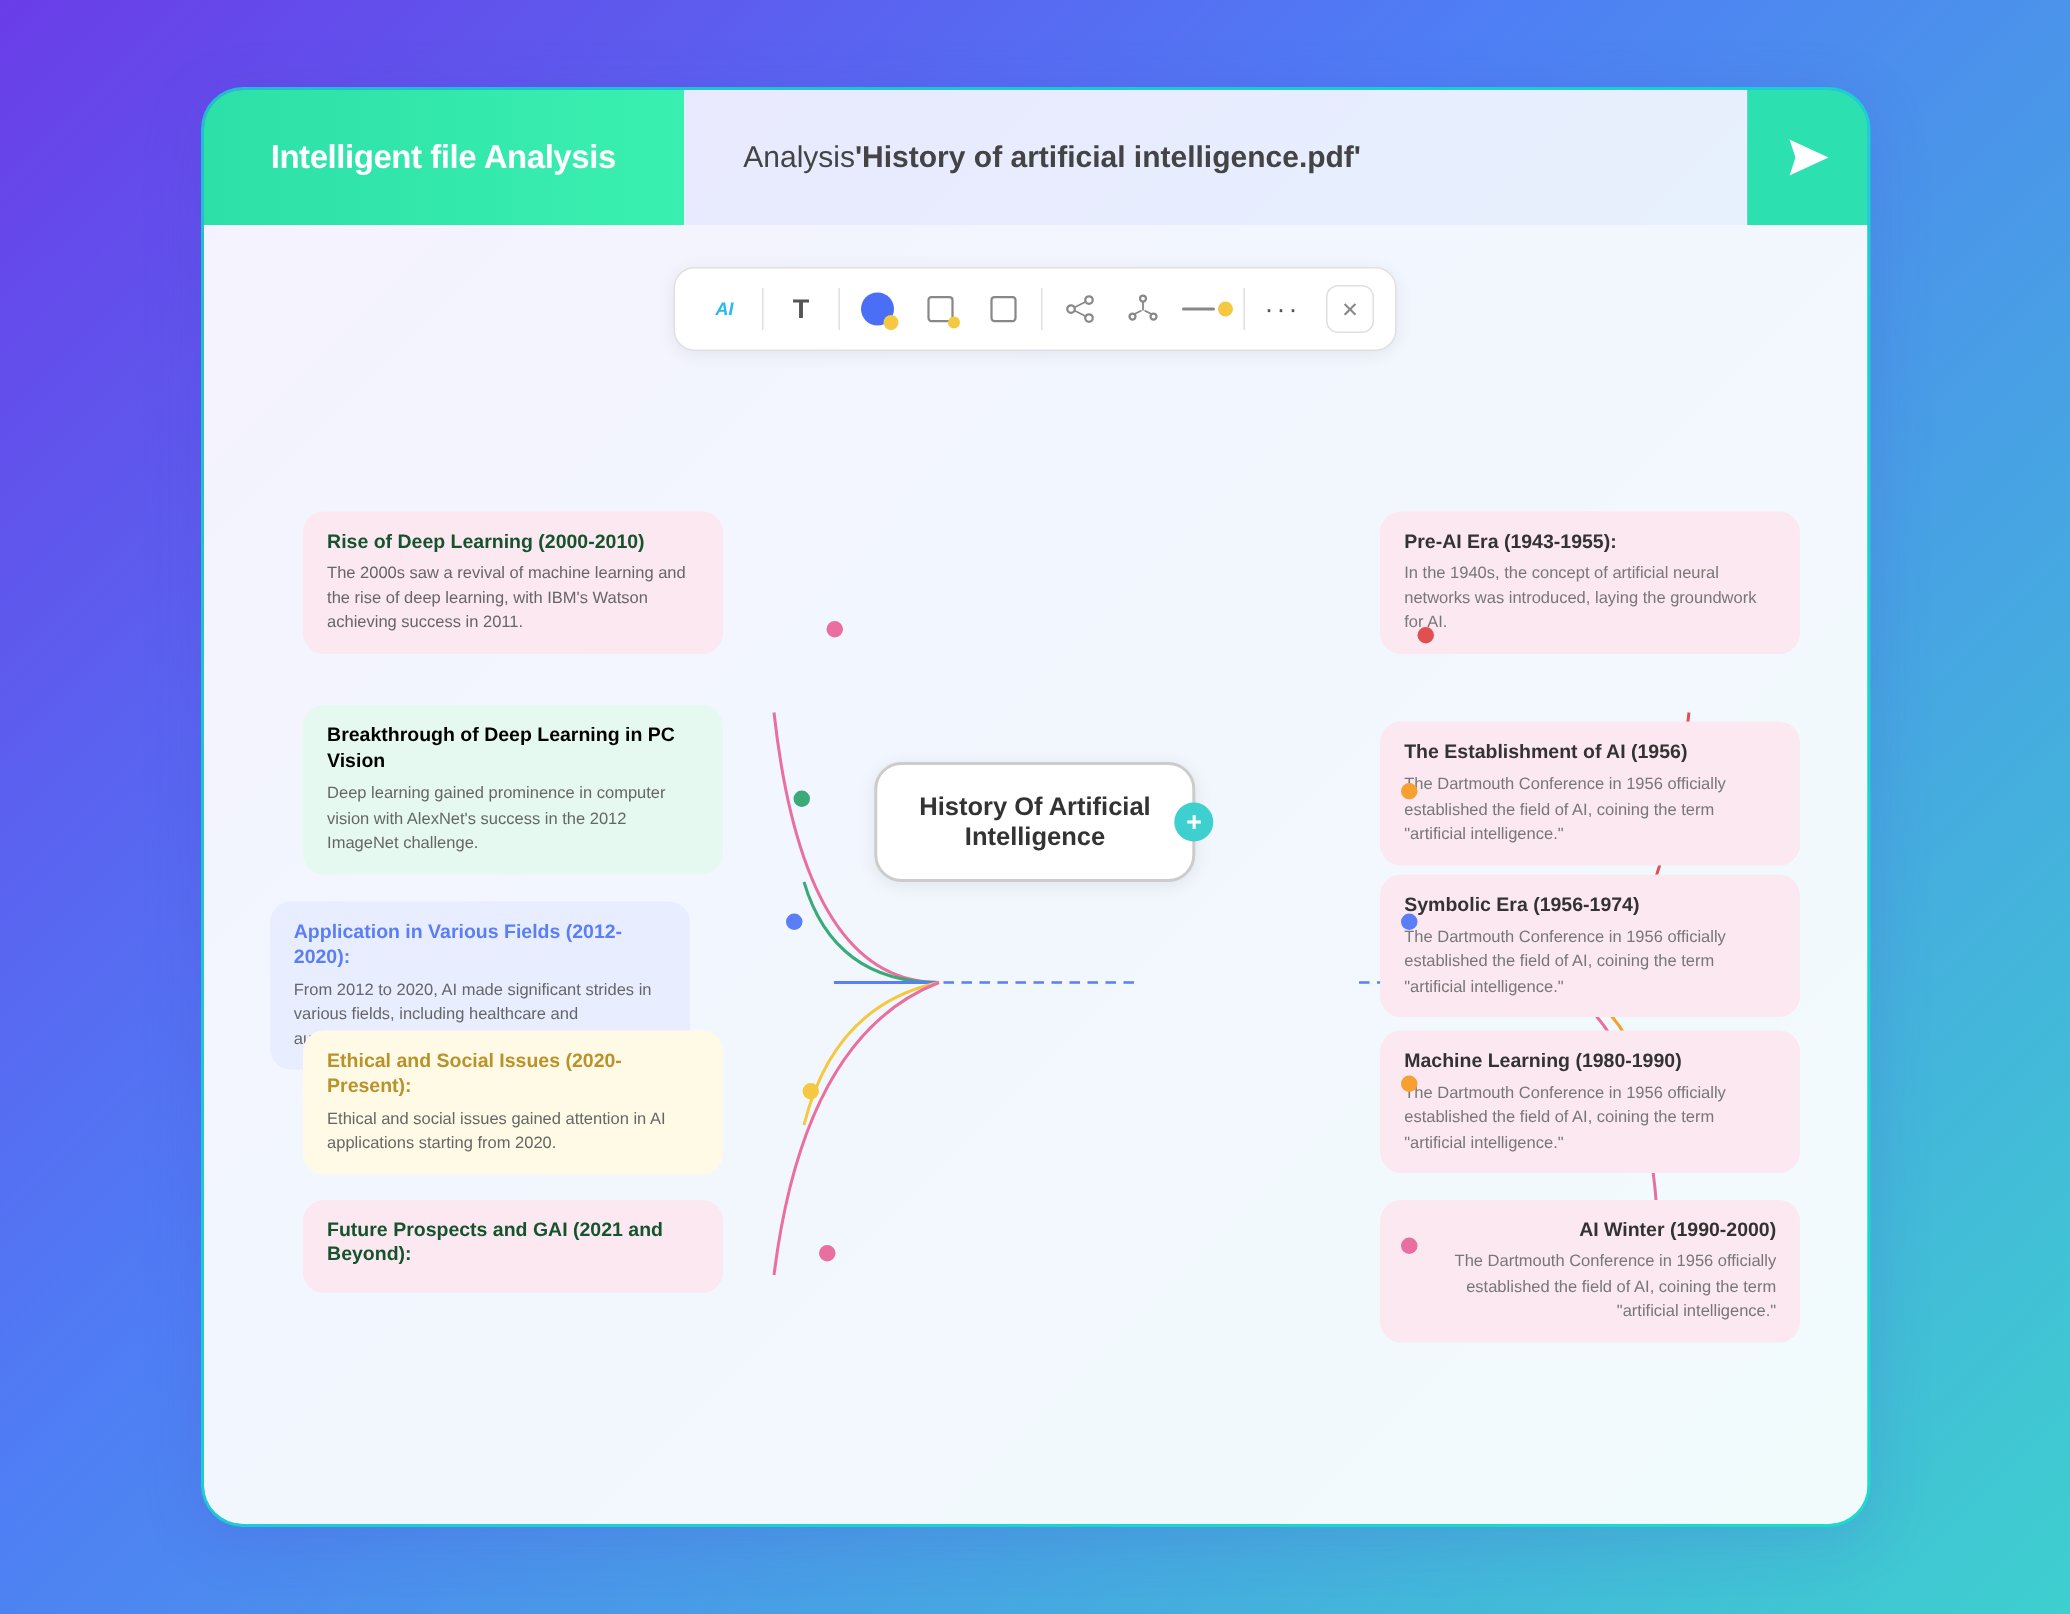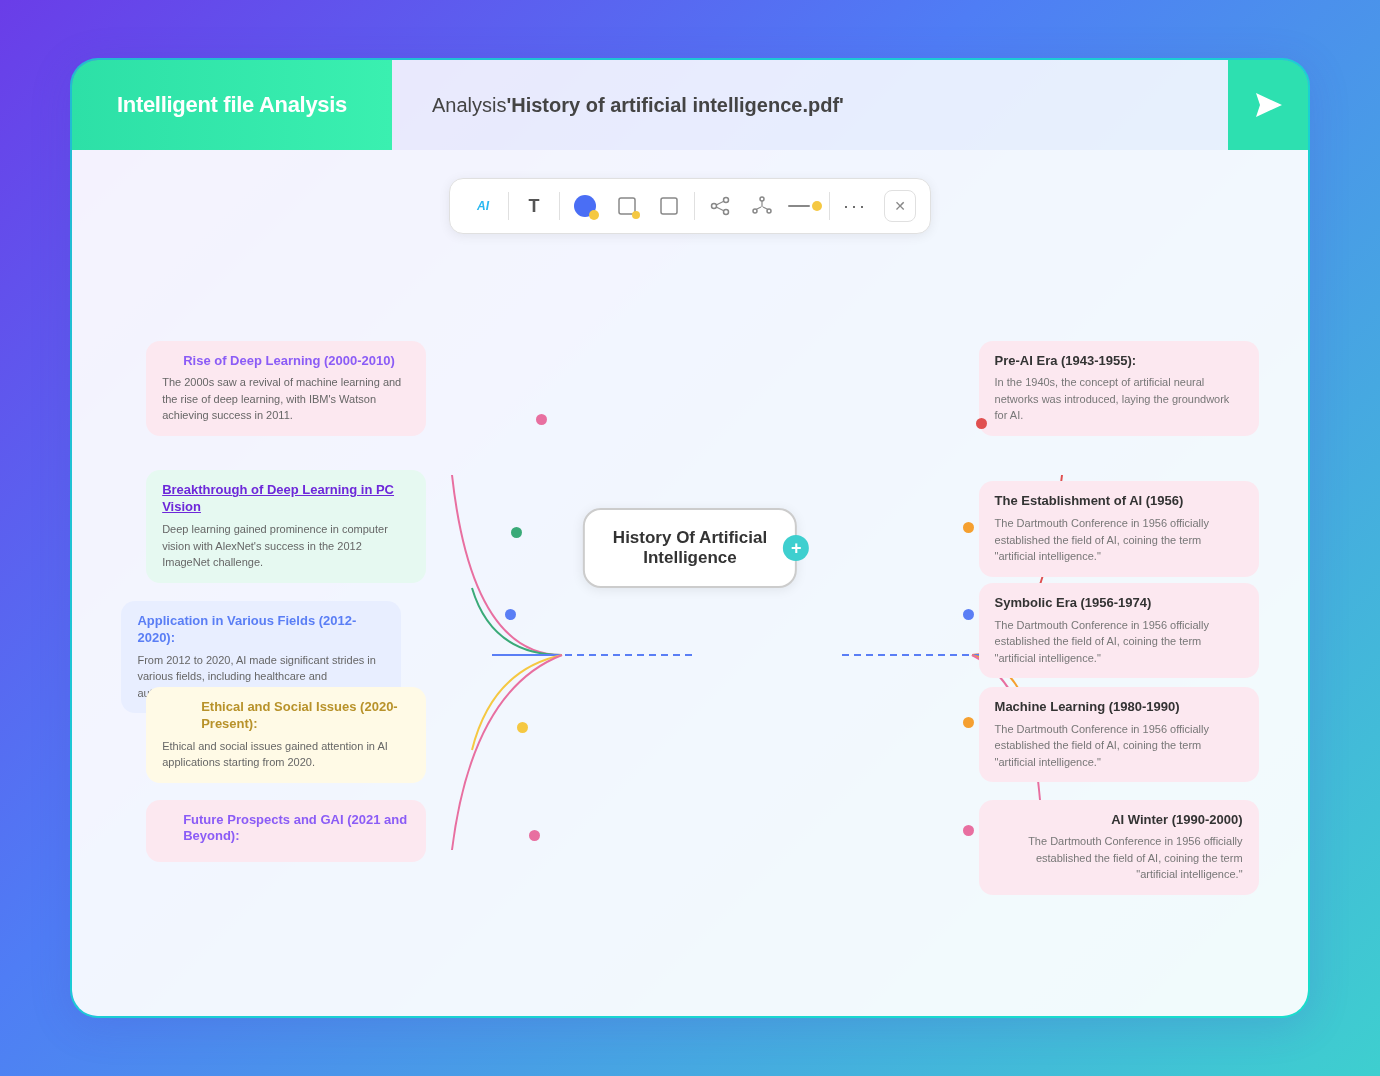--- a/index.html
+++ b/index.html
@@ -6,21 +6,21 @@
     body {
       width: 1380px;
       height: 1076px;
       background: linear-gradient(135deg, #6a3de8 0%, #4f7df5 40%, #3ecfcf 100%);
       display: flex;
       align-items: center;
       justify-content: center;
       font-family: -apple-system, BlinkMacSystemFont, 'Segoe UI', sans-serif;
     }
     .outer-card {
-      width: 1240px;
+      width: 1113px;
       height: 960px;
       border-radius: 28px;
       border: 2.5px solid rgba(0,230,200,0.7);
       background: rgba(255,255,255,0.10);
       display: flex;
       flex-direction: column;
       overflow: hidden;
       box-shadow: 0 8px 40px rgba(80,60,200,0.18);
     }
     .header {
@@ -210,30 +210,30 @@
       margin-bottom: 5px;
       line-height: 1.3;
     }
     .branch-node-desc {
       font-size: 11px;
       color: #666;
       line-height: 1.5;
     }
     
     .node-left { background: #fce8f0; }
-    .node-left .branch-node-title { color: #8b5cf6; margin-left: 21px; }
+    .node-left .branch-node-title { color: #14532d; }
     
     .node-left-green { background: #e6f9f1; }
-    .node-left-green .branch-node-title { color: #6d28d9; text-decoration: underline; }
+    .node-left-green .branch-node-title { color: #000000; }
     
     .node-left-blue { background: #e8eeff; margin-top: 18px; }
     .node-left-blue .branch-node-title { color: #5a7ef5; }
     
     .node-left-yellow { background: #fffae6; }
-    .node-left-yellow .branch-node-title { color: #b8922a; margin-left: 39px; }
+    .node-left-yellow .branch-node-title { color: #b8922a; }
     
     .node-right { background: #fce8f0; }
     .node-right .branch-node-title { color: #333; }
     .node-right .branch-node-desc { color: #777; }
     
     .conn-dot {
       position: absolute;
       width: 11px;
       height: 11px;
       border-radius: 50%;

